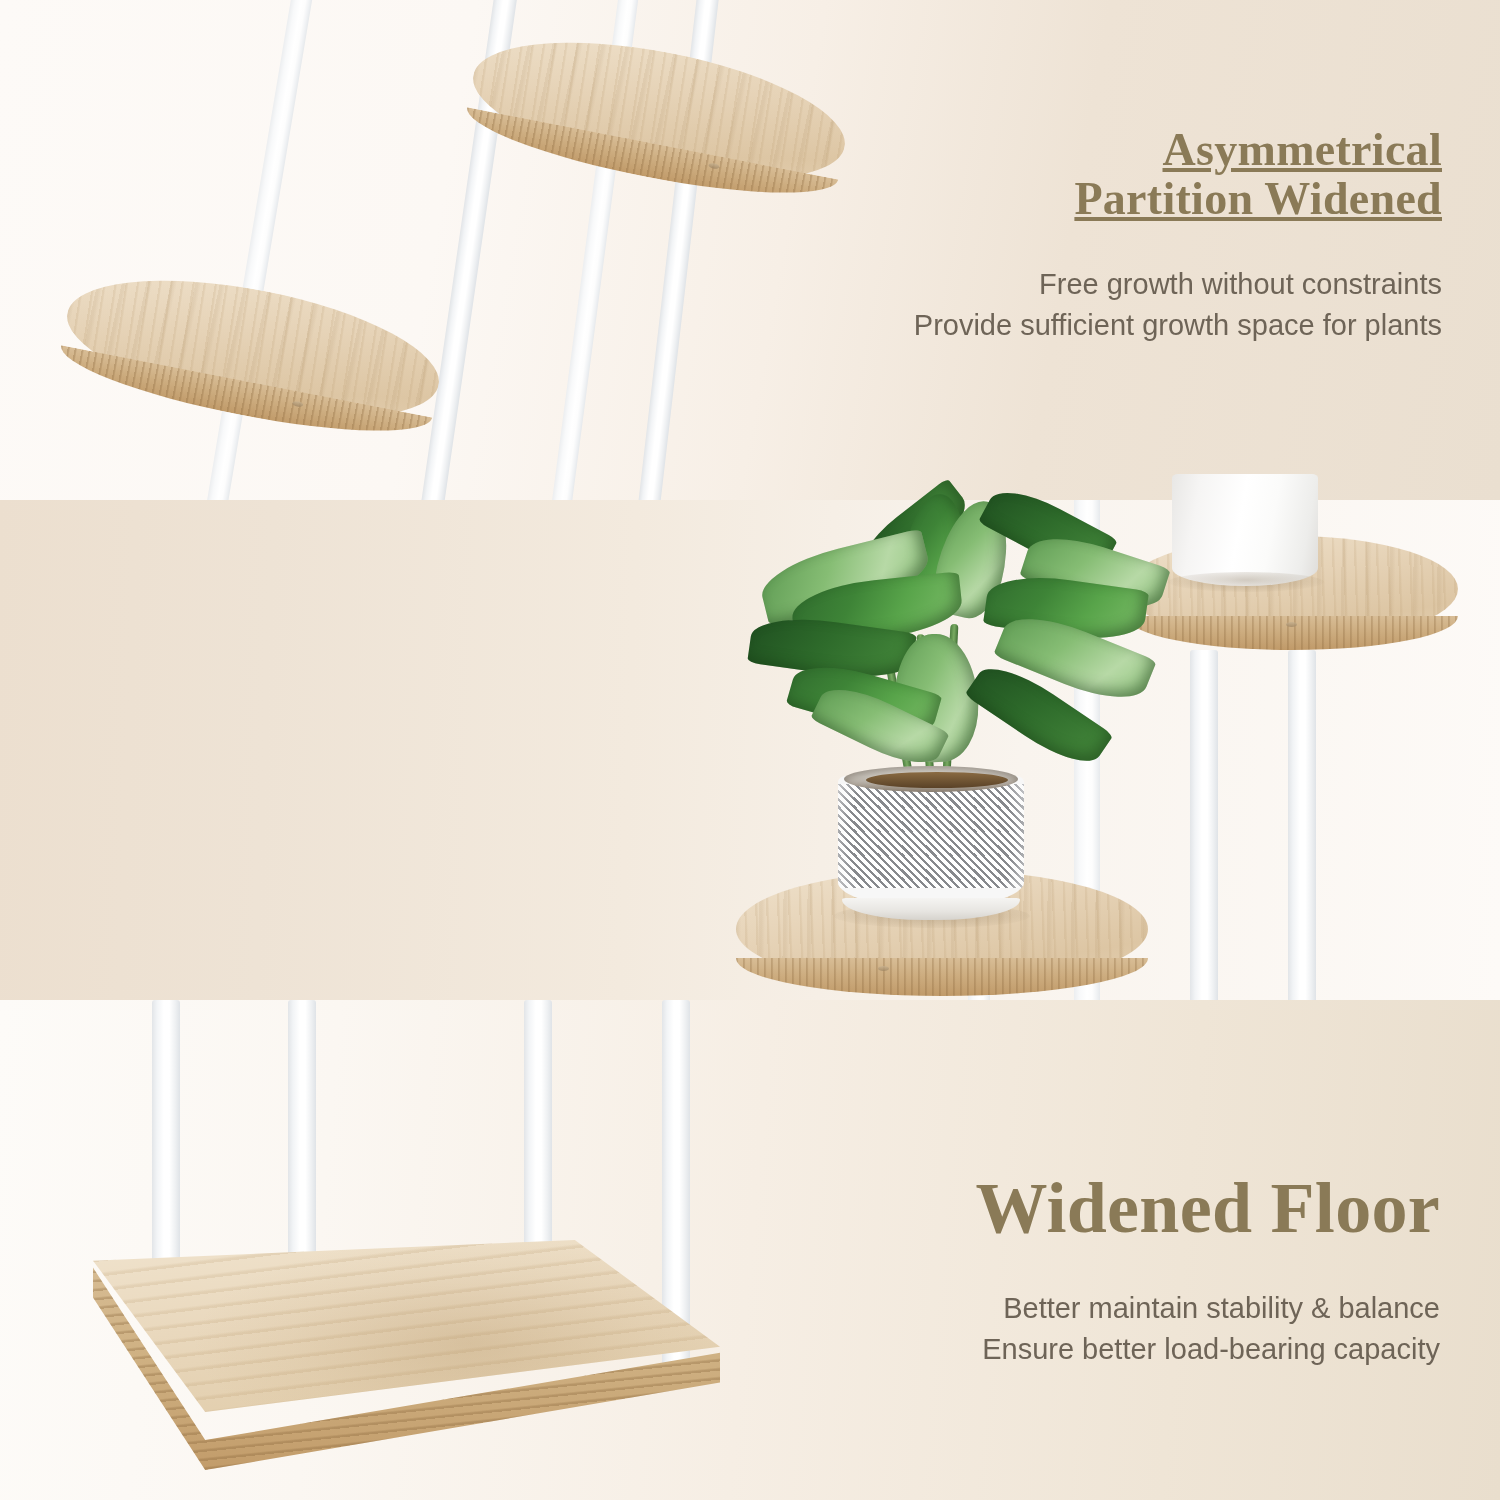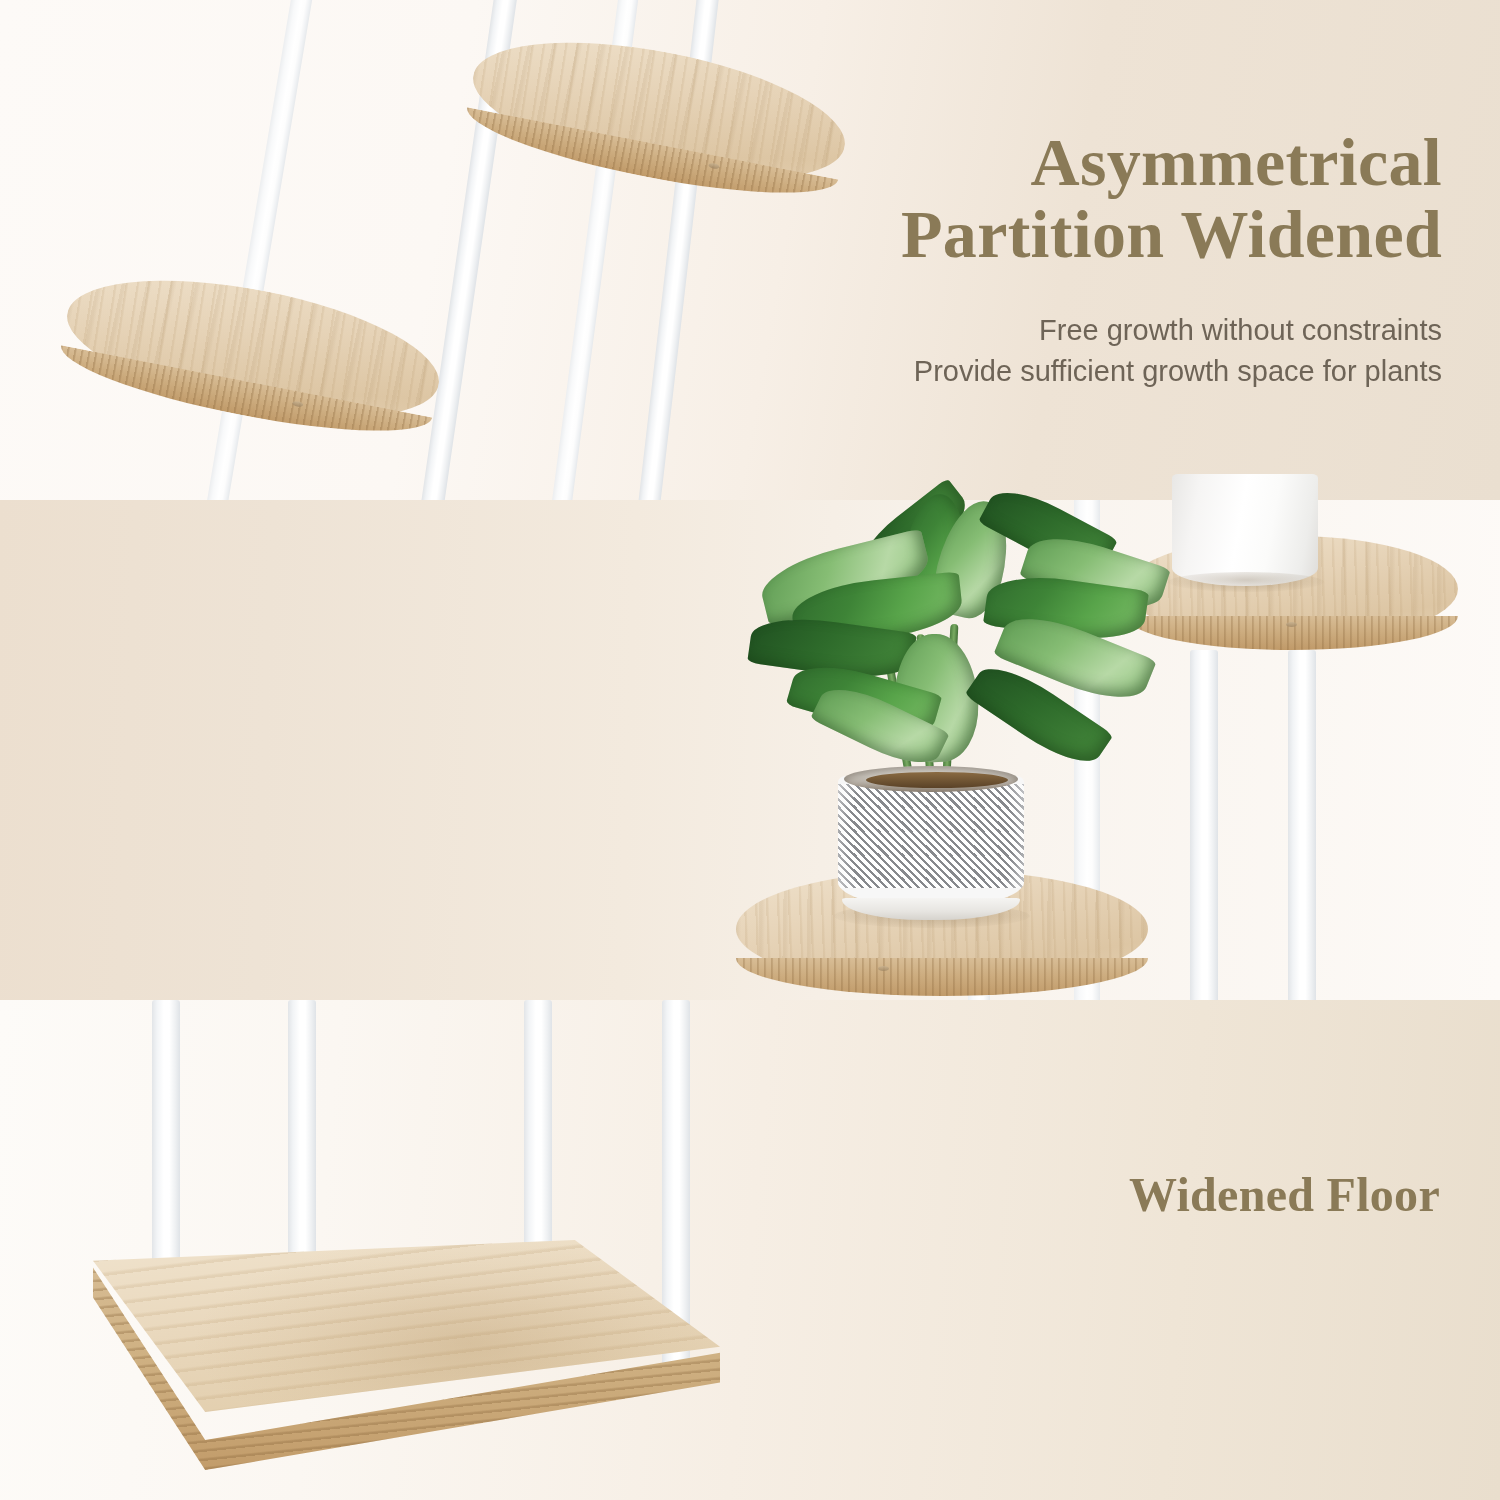--- a/index.html
+++ b/index.html
@@ -53,31 +53,31 @@
     margin: 0;
   }
 
   
   #txt-top {
     position: absolute;
     right: 58px; top: 126px;
     width: 620px;
     text-align: right;
   }
-  #txt-top .headline { font-size: 68px; }
+  #txt-top .headline { font-size: 46px; text-decoration: underline; }
   #txt-top .subline  { font-size: 29px; margin-top: 40px; }
 
   
   #txt-bot {
     position: absolute;
     right: 60px; top: 1170px;
     width: 600px;
     text-align: right;
   }
-  #txt-bot .headline { font-size: 48px; }
+  #txt-bot .headline { font-size: 72px; }
   #txt-bot .subline  { font-size: 29px; margin-top: 42px; }
 
   .sub-line-2 { display: block; }
 
   
   .leg {
     position: absolute;
     background: linear-gradient(90deg,
       #e2e5e8 0%, #f2f4f6 18%, #ffffff 42%,
       #ffffff 62%, #eef0f2 84%, #dfe3e7 100%);
@@ -328,20 +328,24 @@
     <div class="leg" style="left:524px; top:0px; width:28px; height:290px;"></div>
     <div class="leg" style="left:662px; top:0px; width:28px; height:382px;"></div>
 
     <div id="base-wrap" style="top:240px;">
       <div class="base-top"></div>
       <div class="base-front"></div>
     </div>
 
     <div id="txt-bot" style="top:170px;">
       <h2 class="headline">Widened Floor</h2>
+      <p class="subline">
+        <span class="sub-line-2">Better maintain stability &amp; balance</span>
+        <span class="sub-line-2">Ensure better load-bearing capacity</span>
+      </p>
     </div>
   </div>
 
   <div id="white-pot"></div>
   <div id="white-pot-shadow"></div>
 
   <div id="plant">
 
     <div class="stem" style="left:186px; top:150px; height:160px; transform:rotate(-4deg);"></div>
     <div class="stem" style="left:210px; top:140px; height:170px; transform:rotate(3deg);"></div>

